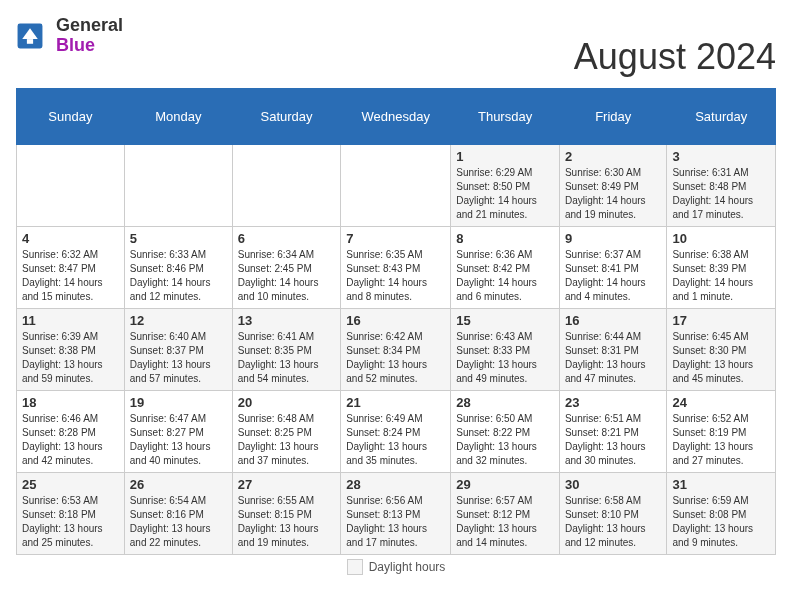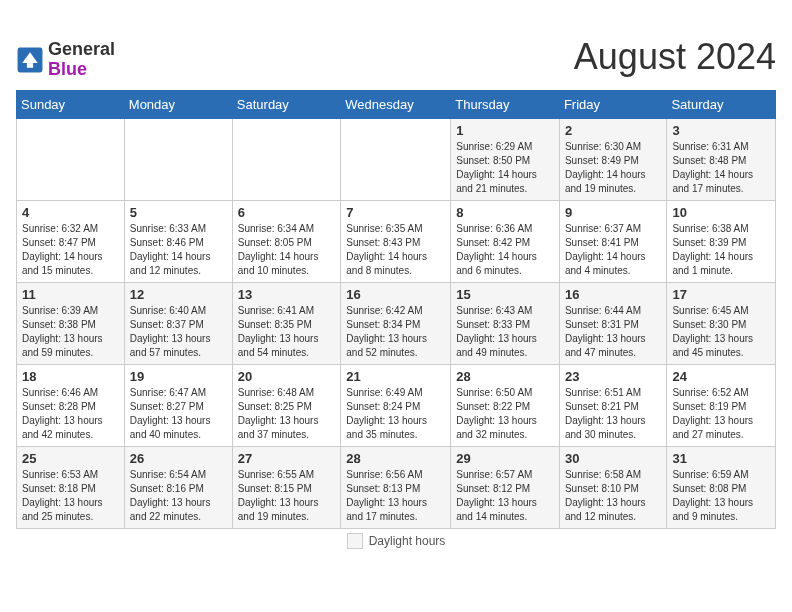--- a/index.html
+++ b/index.html
@@ -12,22 +12,21 @@
     }
     .header {
       display: flex;
       justify-content: space-between;
       align-items: flex-start;
       margin-bottom: 10px;
     }
     .logo {
       display: flex;
       align-items: center;
-      gap: 4px;
-      margin-top: 24px;
+      gap: 12px;
     }
     .logo-text {
       font-size: 18px;
       font-weight: bold;
       line-height: 1.1;
     }
     .logo-general { color: #333; }
     .logo-blue { color: #a21caf; }
     .logo-icon {
       width: 28px;
@@ -49,22 +48,22 @@
     table {
       width: 100%;
       border-collapse: collapse;
       font-size: 11px;
     }
     thead tr {
       background-color: #2a6db5;
       color: #fff;
     }
     thead th {
-      padding: 6px 4px;
-      text-align: left;
+      padding: 20px 4px;
+      text-align: center;
       font-weight: normal;
       font-size: 13px;
       border: 1px solid #2a6db5;
     }
     tbody tr {
       background: #fff;
     }
     tbody tr:nth-child(odd) {
       background: #f5f5f5;
     }
@@ -172,21 +171,21 @@
         </td>
         <td>
           <span class="day-num">5</span>
           <div class="day-info">Sunrise: 6:33 AM
 Sunset: 8:46 PM
 Daylight: 14 hours and 12 minutes.</div>
         </td>
         <td>
           <span class="day-num">6</span>
           <div class="day-info">Sunrise: 6:34 AM
-Sunset: 8:05 PM
+Sunset: 2:45 PM
 Daylight: 14 hours and 10 minutes.</div>
         </td>
         <td>
           <span class="day-num">7</span>
           <div class="day-info">Sunrise: 6:35 AM
 Sunset: 8:43 PM
 Daylight: 14 hours and 8 minutes.</div>
         </td>
         <td>
           <span class="day-num">8</span>

